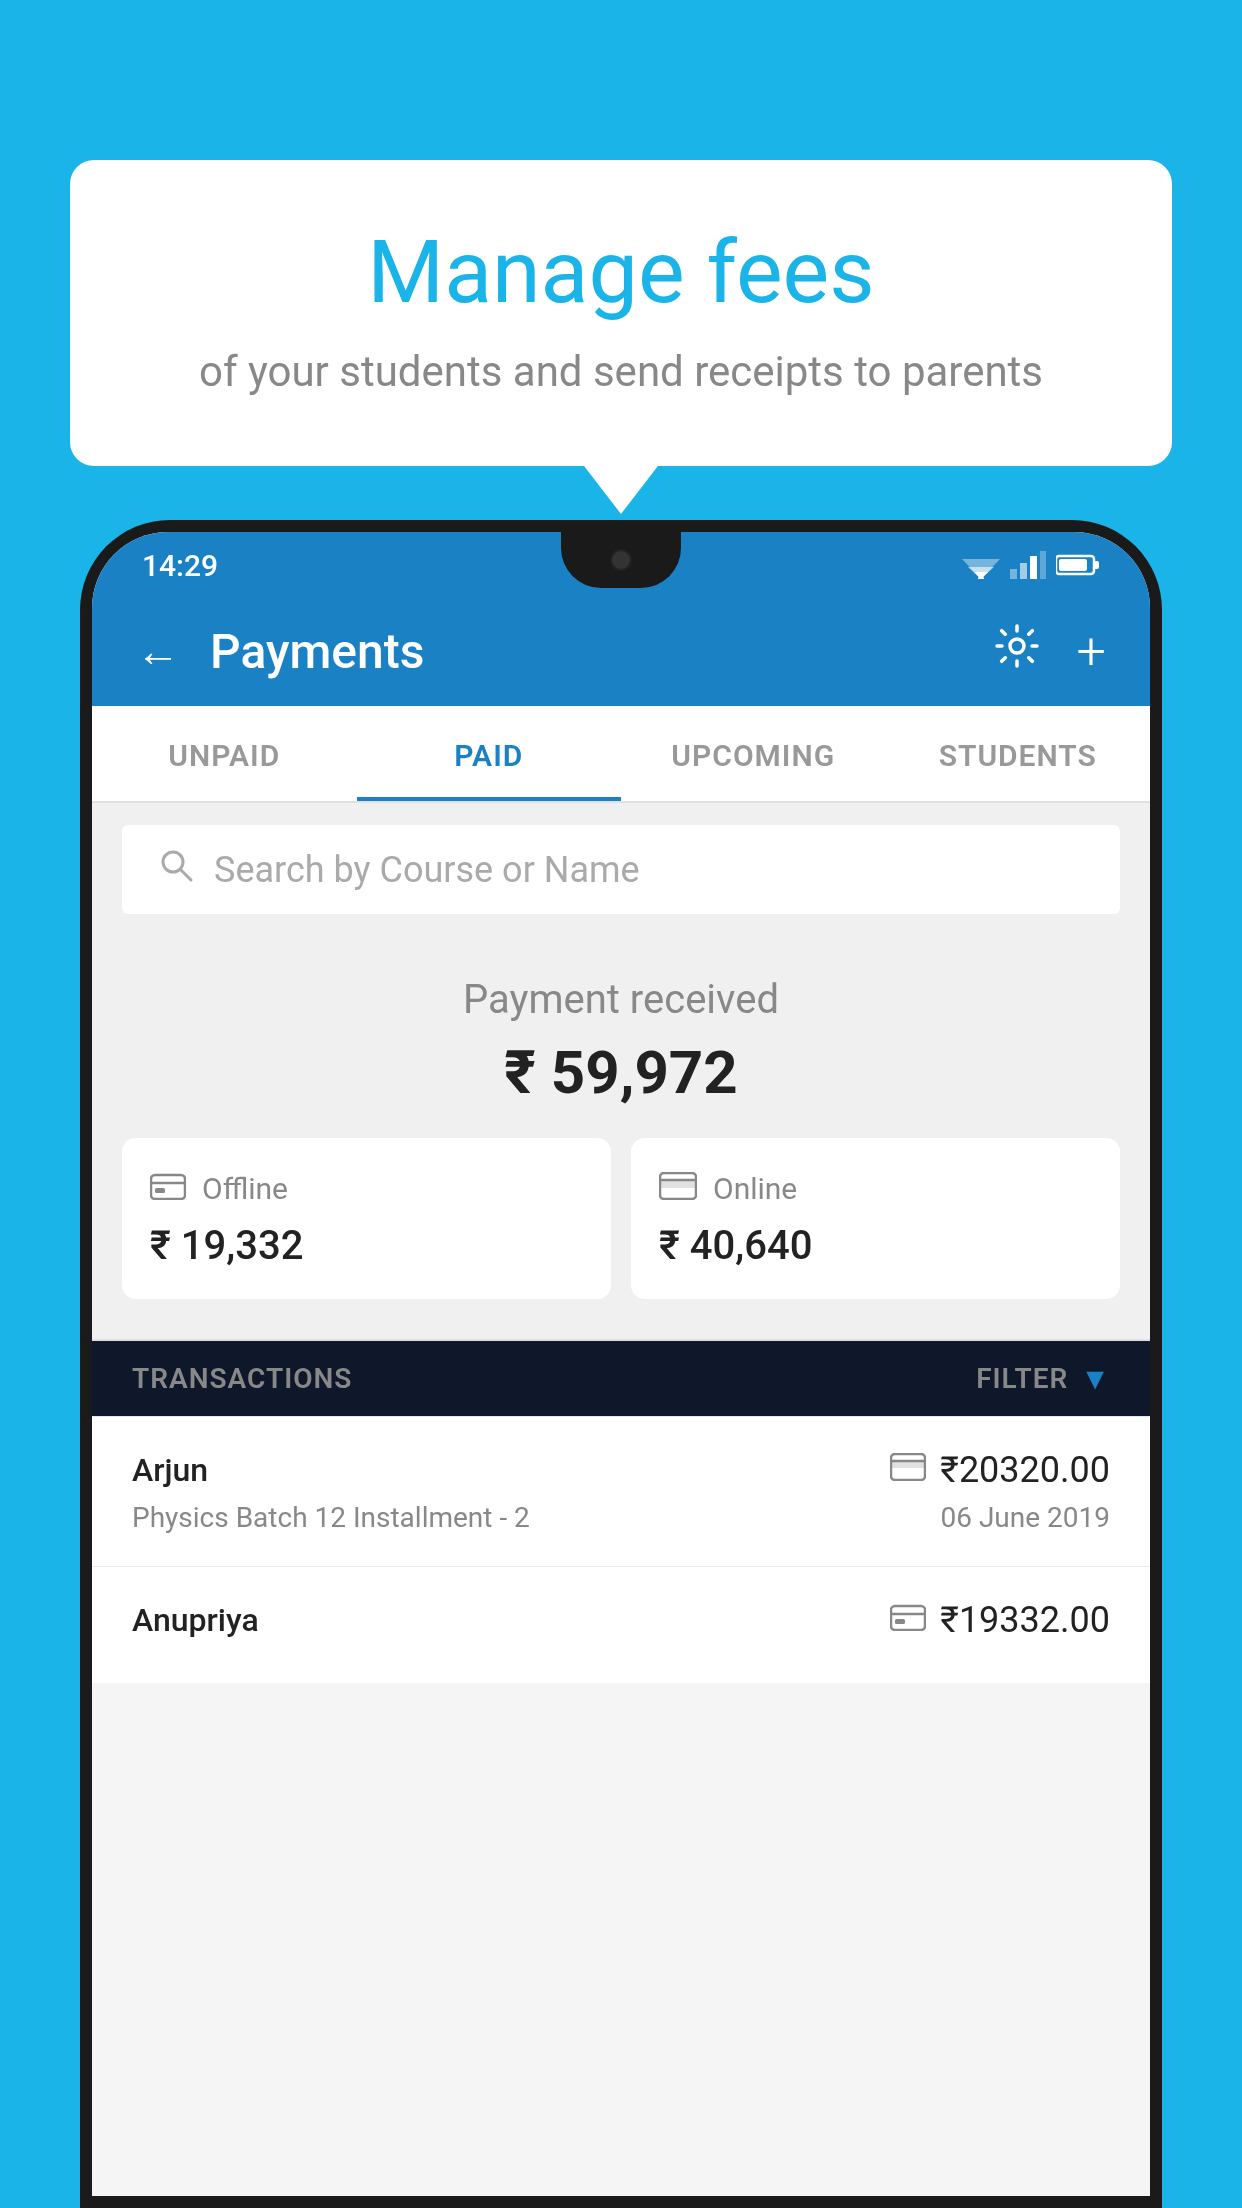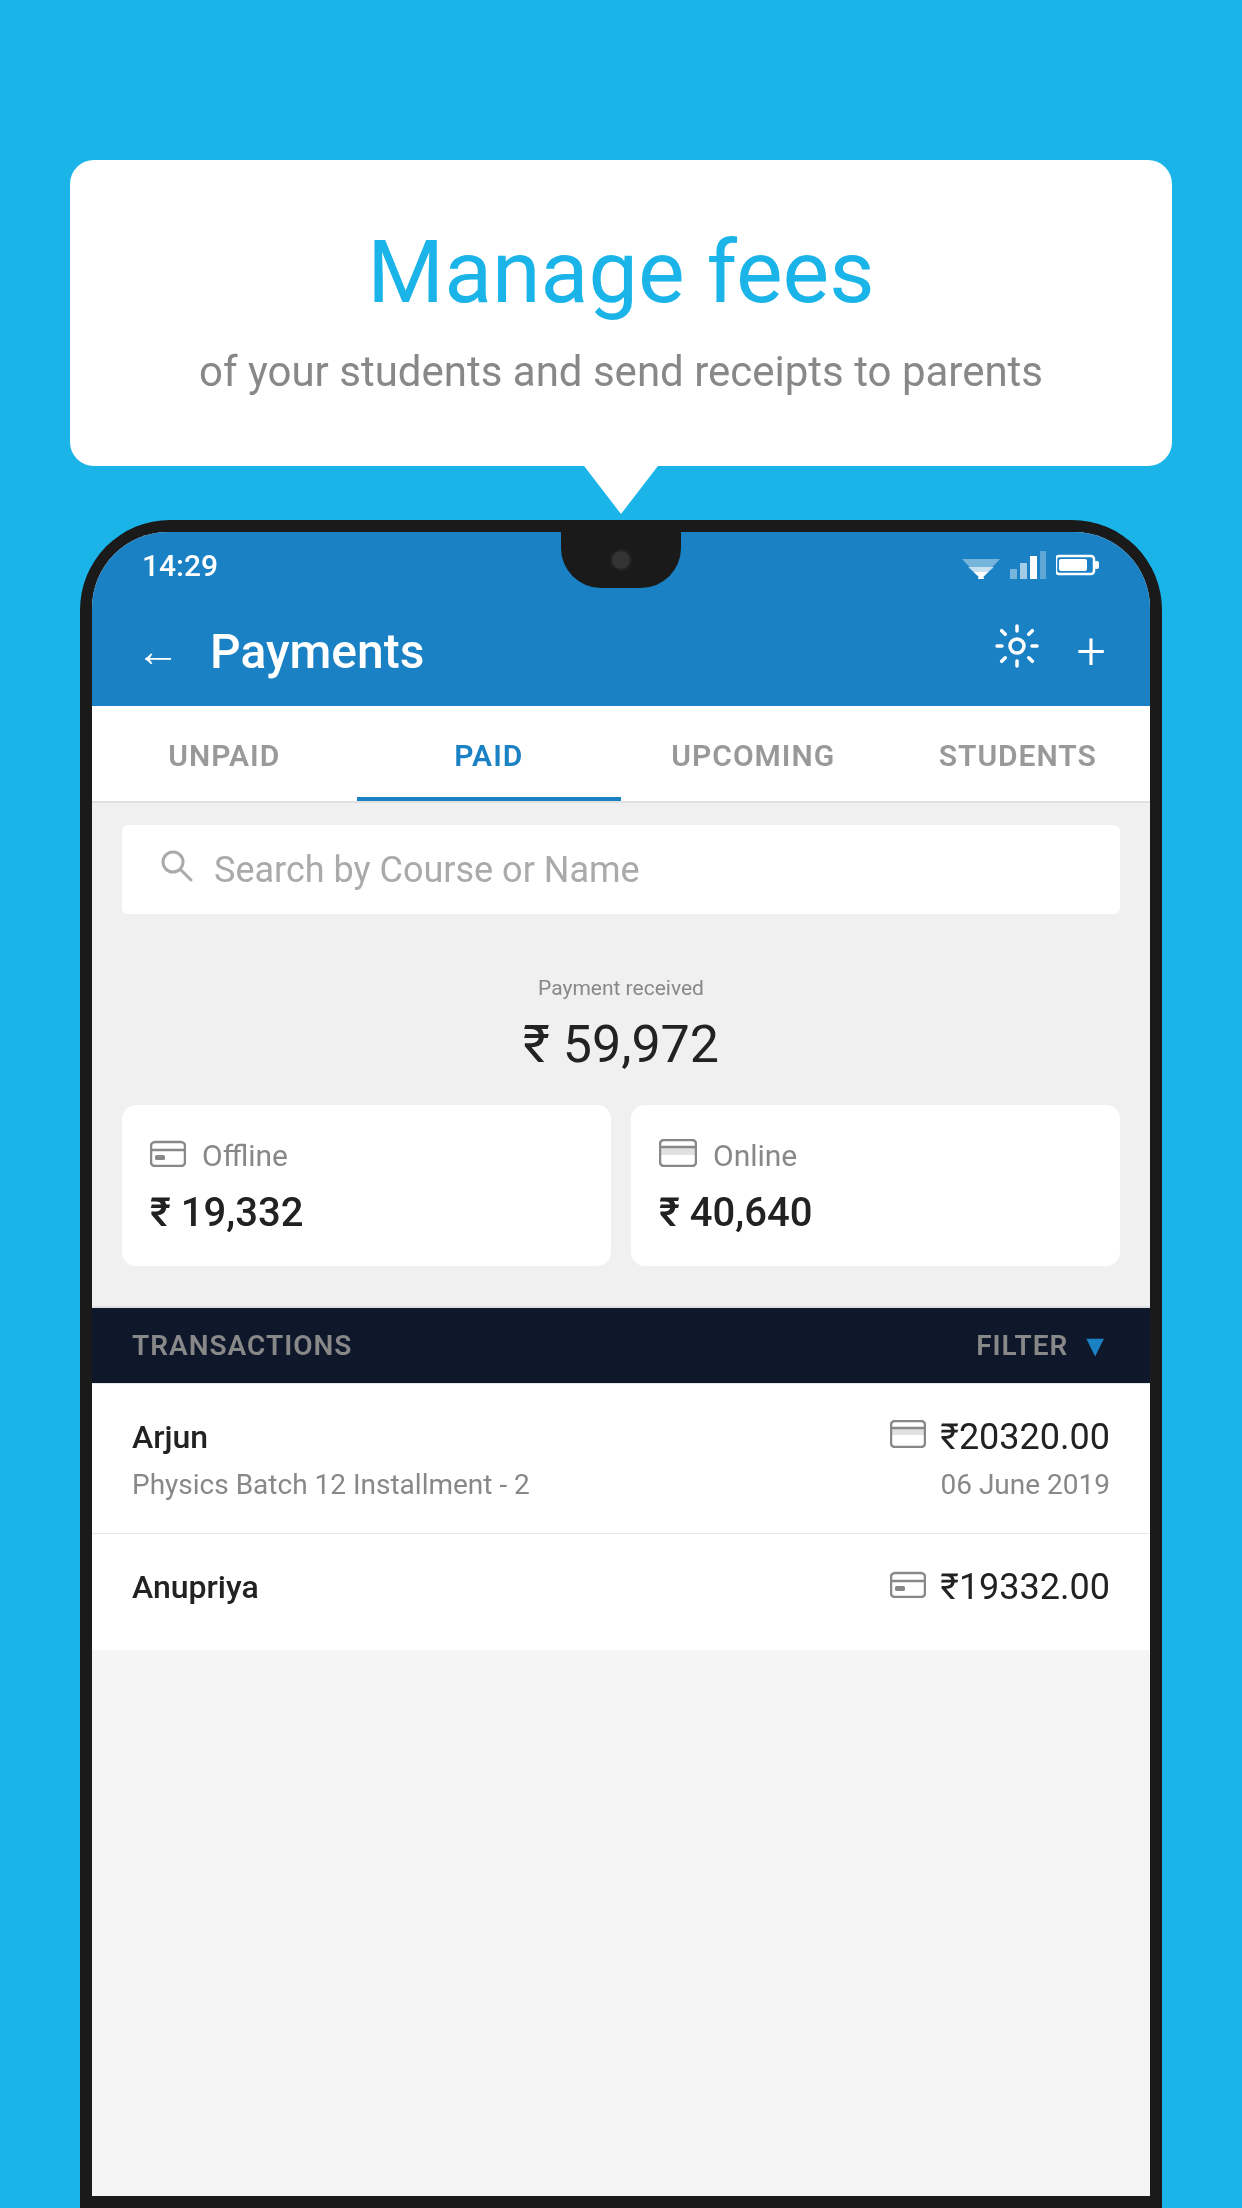--- a/index.html
+++ b/index.html
@@ -213,28 +213,28 @@
 
     
     .payment-summary {
       background: #f0f0f0;
       padding: 40px 30px 30px;
       text-align: center;
     }
 
     .payment-label {
       color: #888;
-      font-size: 21px;
+      font-size: 40px;
       margin-bottom: 14px;
     }
 
     .payment-amount {
       color: #222;
-      font-size: 52px;
-      font-weight: 400;
+      font-size: 60px;
+      font-weight: 700;
       margin-bottom: 30px;
     }
 
     .payment-cards {
       display: flex;
       gap: 20px;
       margin-bottom: 10px;
     }
 
     .payment-card {

